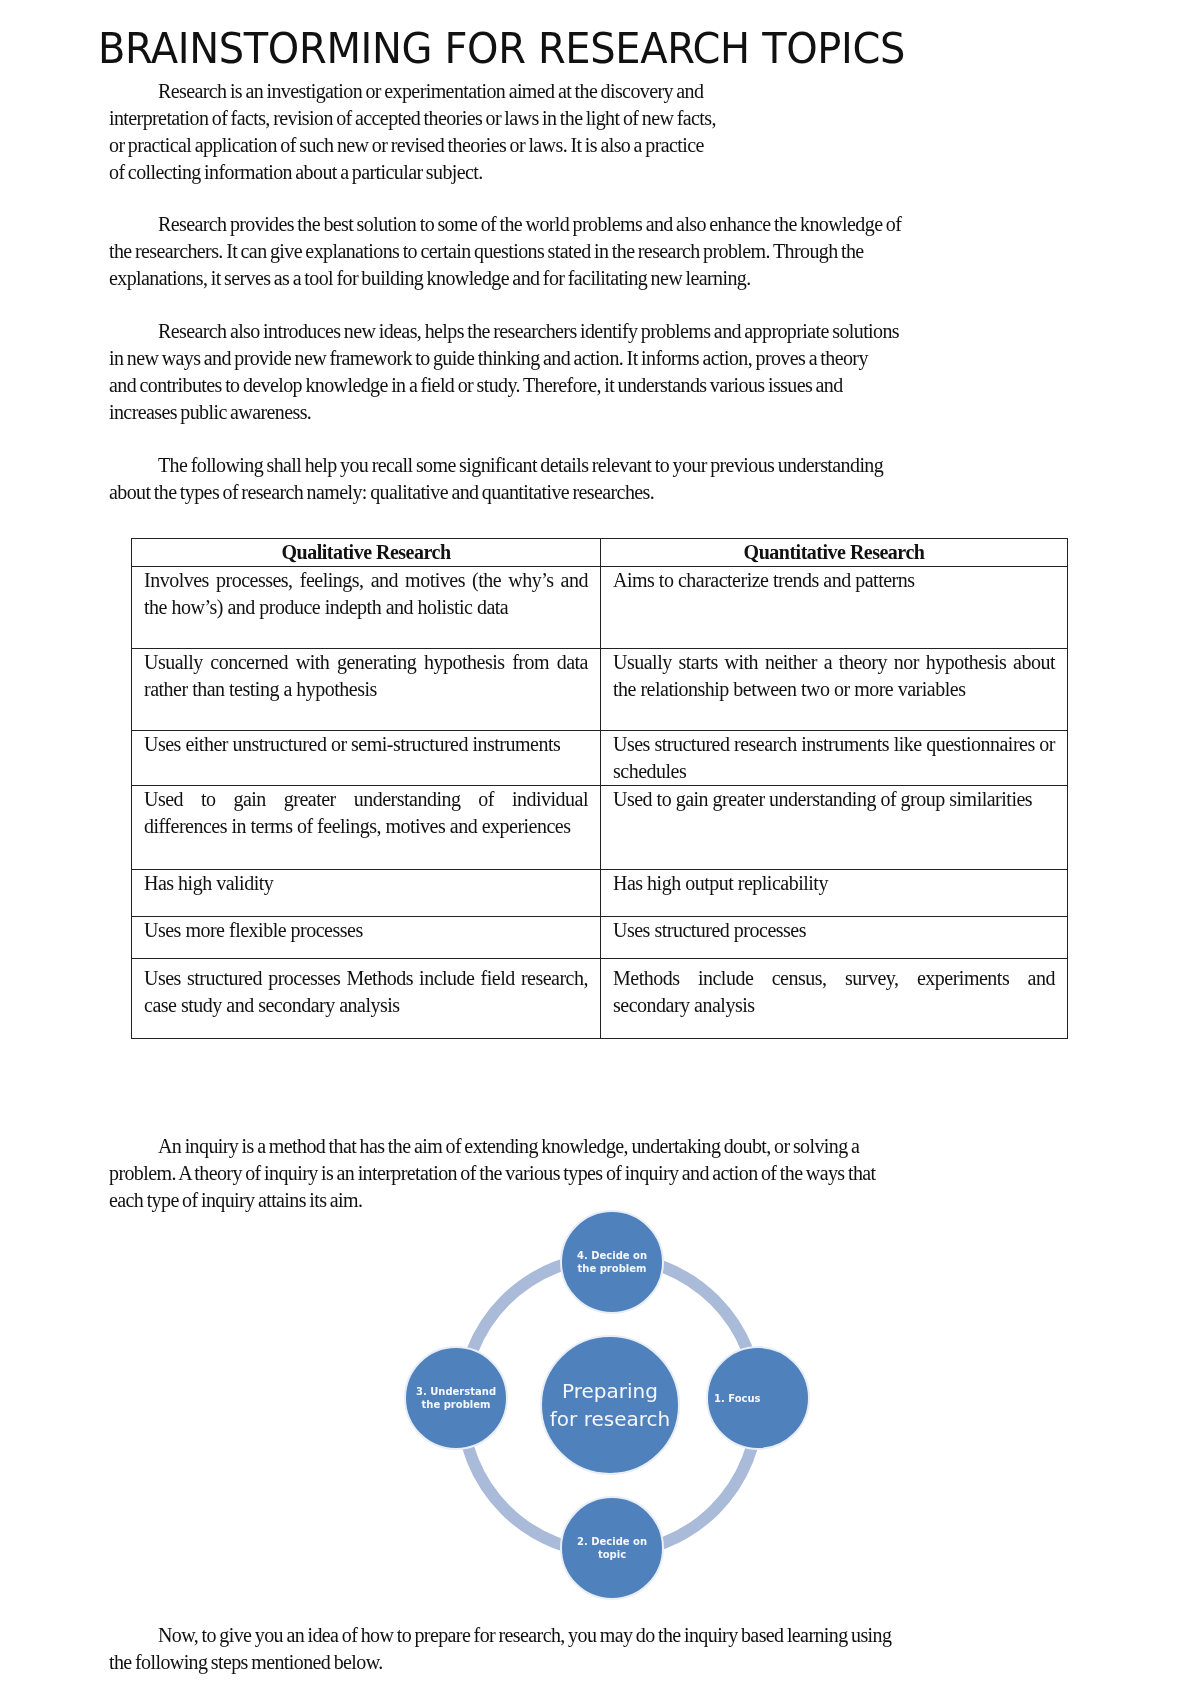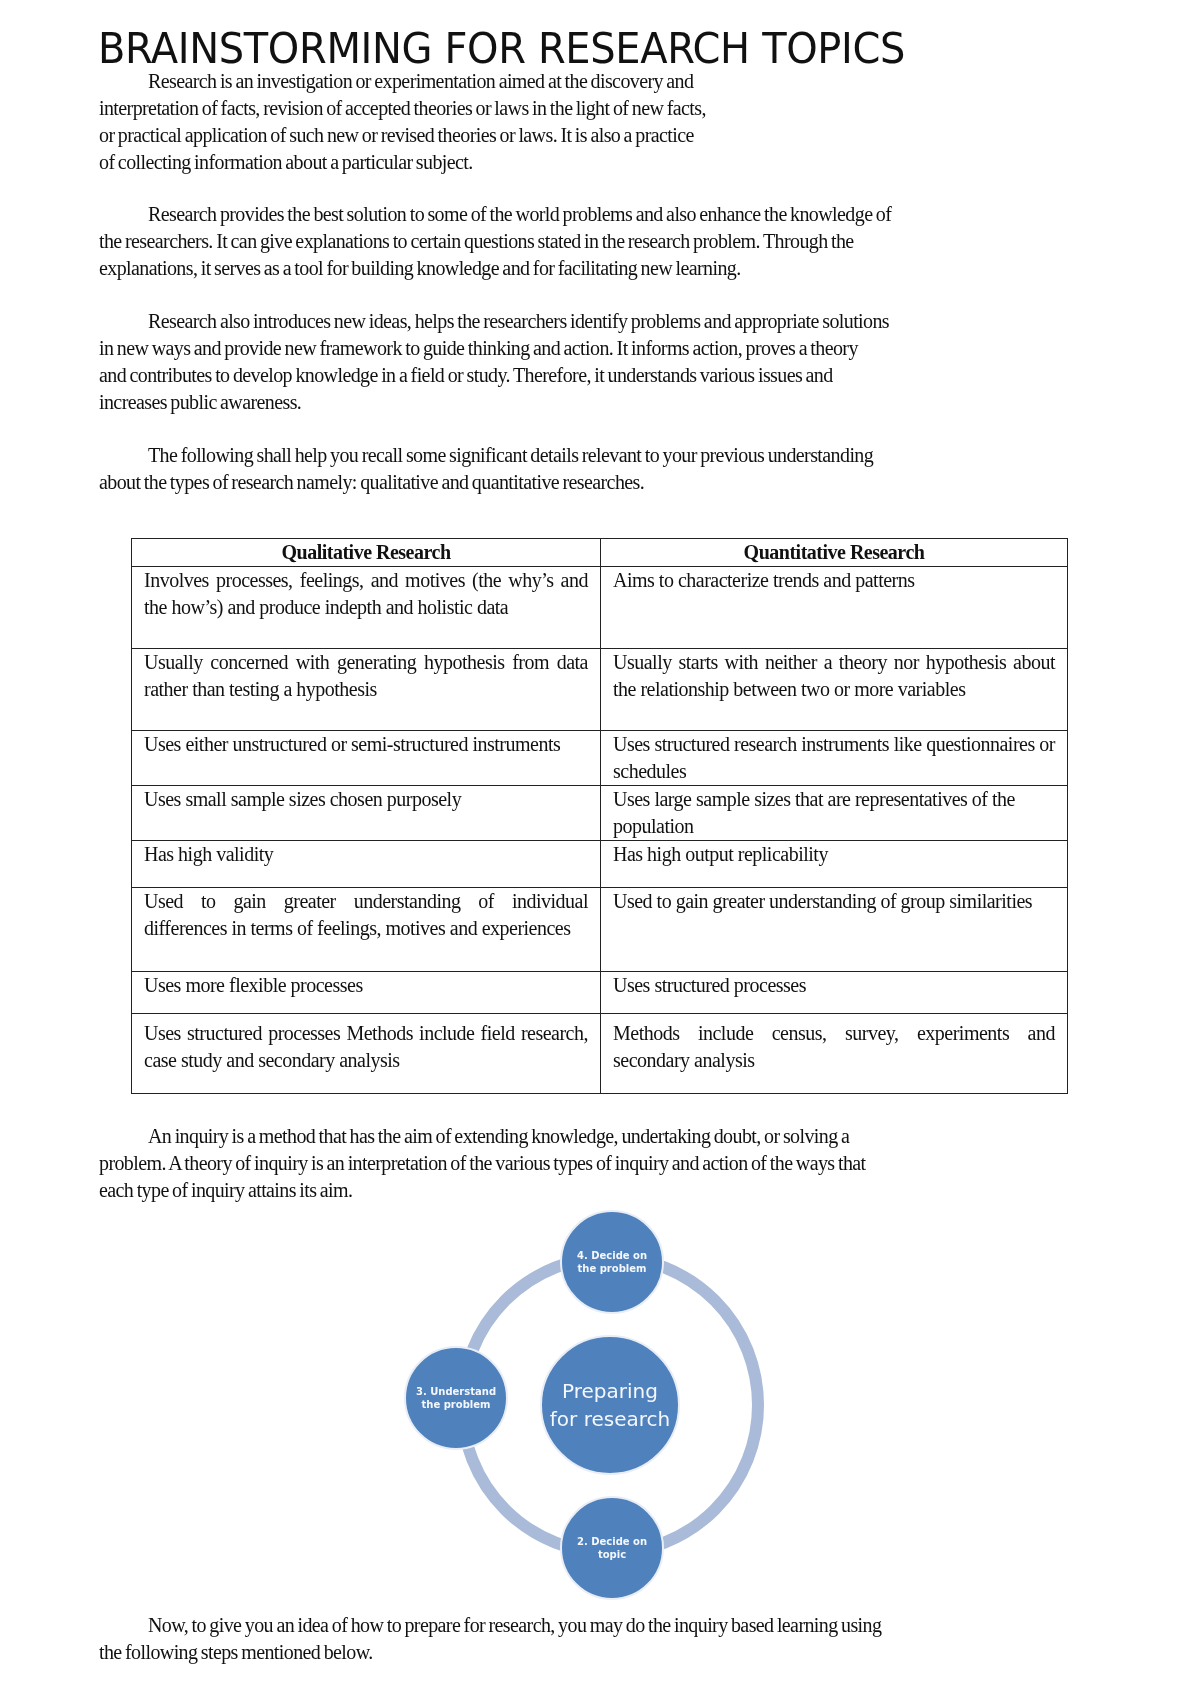--- a/index.html
+++ b/index.html
@@ -5,21 +5,21 @@
   html, body { margin:0; padding:0; background:#ffffff; }
   body { width:1200px; height:1694px; position:relative; overflow:hidden; color:#111; }
   .title {
     position:absolute; left:98px; top:20px;
     font-family:"DejaVu Sans", sans-serif; font-size:43px; letter-spacing:-0.4px;
     font-weight:normal; margin:0; line-height:56px; white-space:nowrap; transform:scaleX(0.93); transform-origin:left top;
   }
   .para {
     position:absolute; left:99px; width:1020px;
     font-family:"Liberation Serif", serif; font-size:20px; line-height:27px;
-    letter-spacing:-0.6px; margin:0; text-indent:49px; word-spacing:-1px;
+    letter-spacing:-0.6px; margin:10px; text-indent:49px; word-spacing:-1px;
   }
   .para .ln { display:block; white-space:nowrap; }
   .para .ln:not(:first-child) { text-indent:0; }
   table.cmp {
     position:absolute; left:131px; top:538px; width:936px;
     border-collapse:collapse; table-layout:fixed;
     font-family:"Liberation Serif", serif; font-size:20px; line-height:27px; letter-spacing:-0.5px;border-radius:31px;
   }
   table.cmp th, table.cmp td {
     border:1.5px solid #222; vertical-align:top; padding:0 12px 0 12px; text-align:justify;
@@ -85,31 +85,27 @@
       <td>Aims to characterize trends and patterns</td>
     </tr>
     <tr style="height:82px;">
       <td>Usually concerned with generating hypothesis from data rather than testing a hypothesis</td>
       <td>Usually starts with neither a theory nor hypothesis about the relationship between two or more variables</td>
     </tr>
     <tr style="height:55px;font-family:Liberation Serif, serif;">
       <td>Uses either unstructured or semi-structured instruments</td>
       <td>Uses structured research instruments like questionnaires or schedules</td>
     </tr>
-    <tr style="height:54px;">
-      <td style="text-align:left;">Uses small sample sizes chosen purposely</td>
-      <td style="text-align:left;">Uses large sample sizes that are representatives of the population</td>
+    <tr style="height:84px;">
+      <td>Used to gain greater understanding of individual differences in terms of feelings, motives and experiences</td>
+      <td style="text-align:left;">Used to gain greater understanding of group similarities</td>
     </tr>
     <tr style="height:47px;">
       <td style="text-align:left;">Has high validity</td>
       <td style="text-align:left;">Has high output replicability</td>
-    </tr>
-    <tr style="height:84px;">
-      <td>Used to gain greater understanding of individual differences in terms of feelings, motives and experiences</td>
-      <td style="text-align:left;">Used to gain greater understanding of group similarities</td>
     </tr>
     <tr style="height:42px;">
       <td style="text-align:left;">Uses more flexible processes</td>
       <td style="text-align:left;">Uses structured processes</td>
     </tr>
     <tr style="height:80px;">
       <td style="padding-top:6px;"> Uses structured processes Methods include field research, case study and secondary analysis</td>
       <td style="padding-top:6px;">Methods include census, survey, experiments and secondary analysis</td>
     </tr>
   </tbody>
@@ -124,20 +120,23 @@
 <div class="diagram">
   <svg width="460" height="400" style="position:absolute;left:0;top:0;">
     <circle cx="230" cy="205" r="148" fill="none" stroke="#a9bbd9" stroke-width="12"></circle>
   </svg>
   <div class="node center" style="left:160px; top:135px;">
     <span>Preparing for research</span>
   </div>
   <div class="node small" style="left:180px; top:10px;">
     <span>4. Decide on the problem</span>
   </div>
+  <div class="node small" style="left:326px; top:146px;">
+    <span>1. Focus</span>
+  </div>
   <div class="node small" style="left:180px; top:296px;">
     <span>2. Decide on topic</span>
   </div>
   <div class="node small" style="left:24px; top:146px;">
     <span>3. Understand the problem</span>
   </div>
 </div>
 
 <div class="para" style="top:1612px;">
   <span class="ln">Now, to give you an idea of how to prepare for research, you may do the inquiry based learning using</span>

